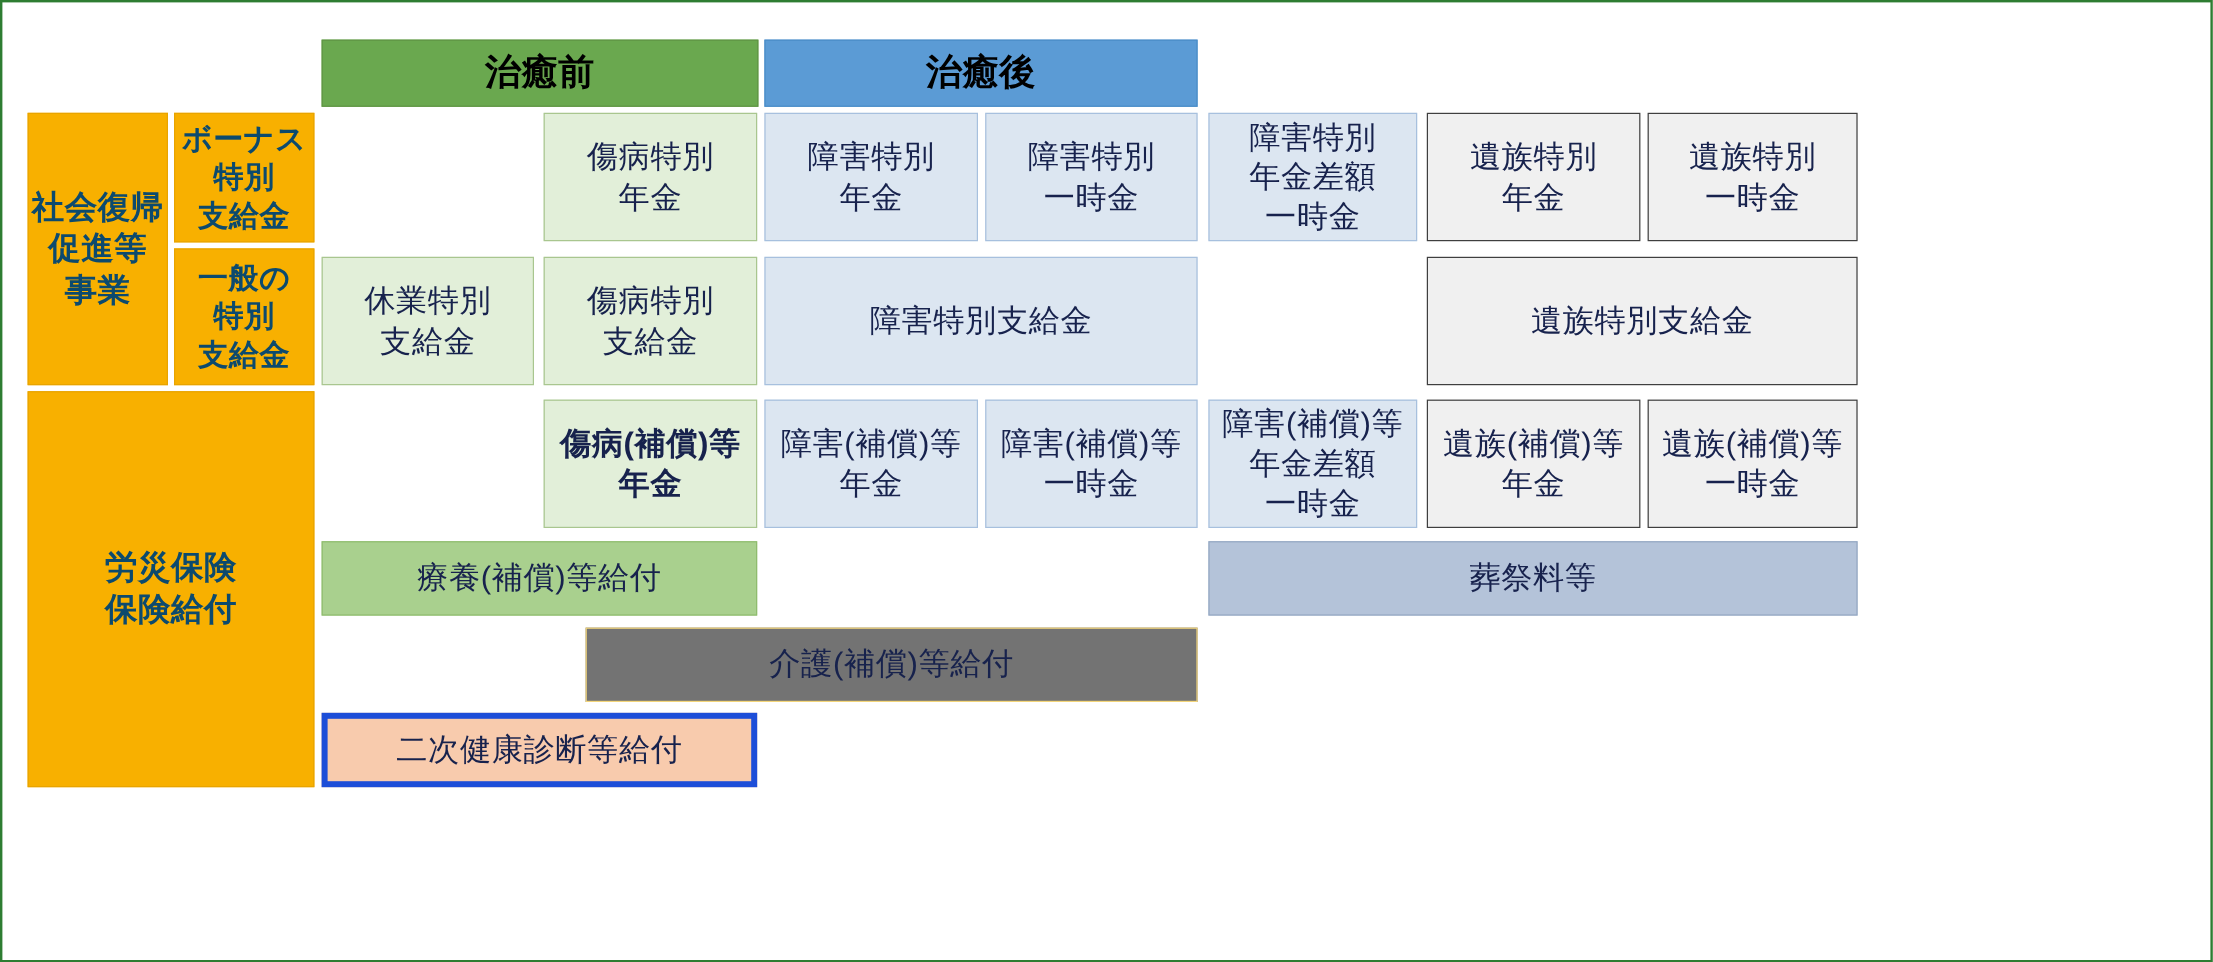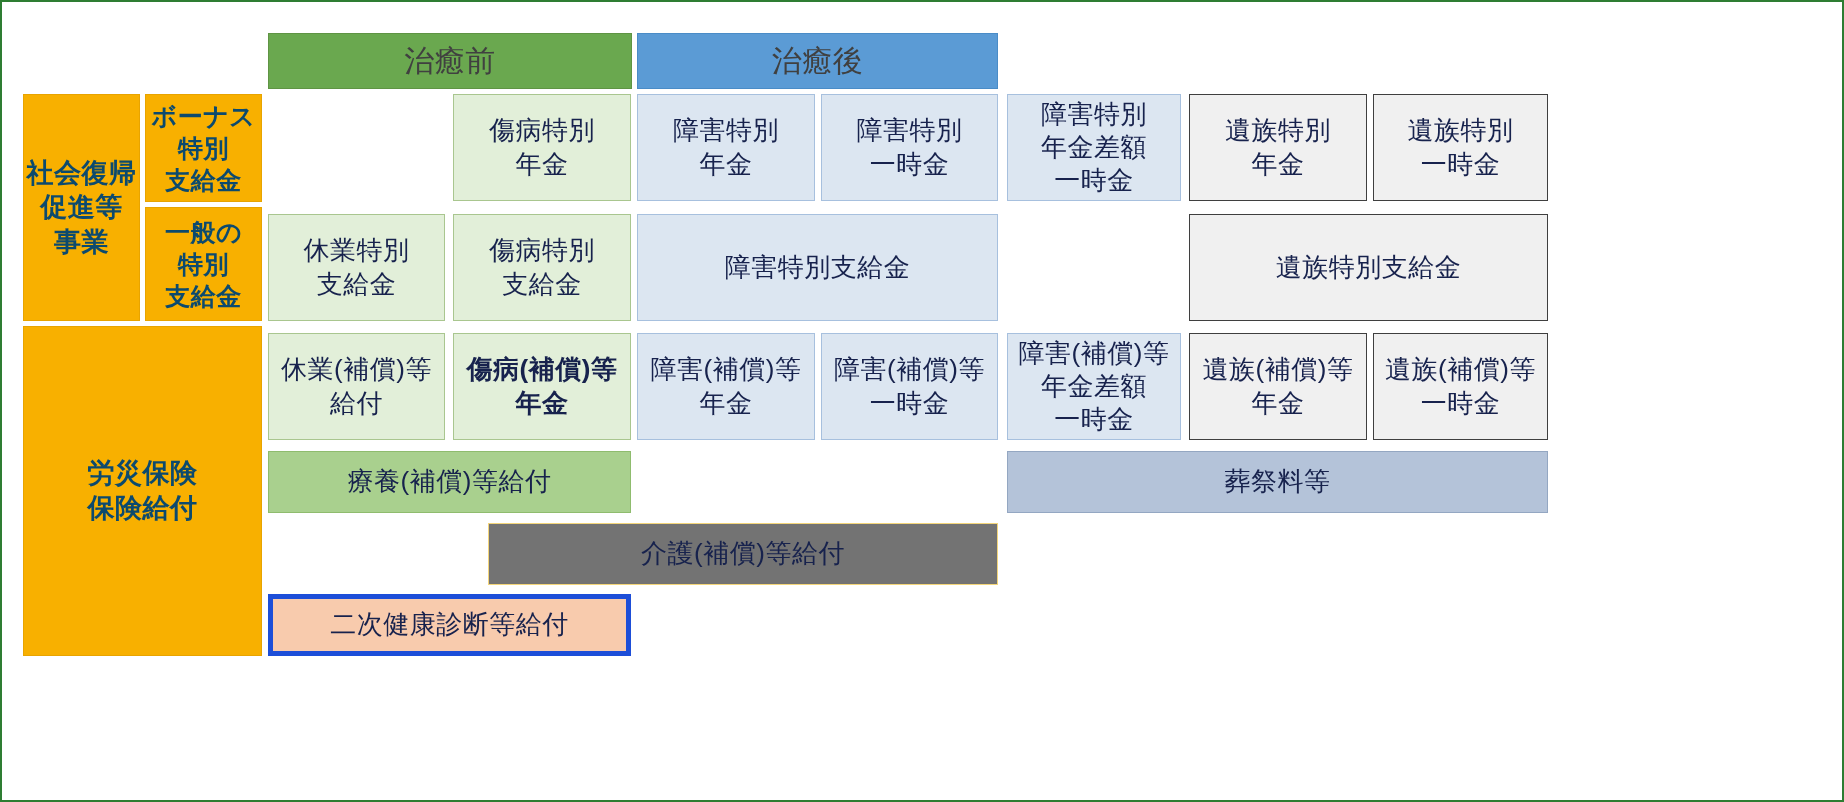--- a/index.html
+++ b/index.html
@@ -23,22 +23,22 @@
     display:flex;
     align-items:center;
     justify-content:center;
     text-align:center;
     line-height:1.28;
     white-space:pre-line;
     letter-spacing:0.5px;
   }
   
   .hdr{
-    color:#404040;
-    font-weight:normal;
+    color:#000000;
+    font-weight:bold;
     font-size:30px;
     border:1px solid rgba(0,0,0,0.12);
   }
   .hdr-green{background:#6aa84f;border-color:#5f9444;}
   .hdr-blue{background:#5b9bd5;border-color:#liner;border:1px solid #4a8cc7;}
   .hdr-gray{background:#a6a6a6;border:1px solid #7f7f7f;}
 
   
   .orange{
     background:#f8b000;
@@ -109,22 +109,20 @@
   <div class="cell box g-light" style="left:266px;top:212px;width:177px;height:107px;">休業特別
 支給金</div>
 
   <div class="cell box g-light" style="left:451px;top:212px;width:178px;height:107px;">傷病特別
 支給金</div>
 
   <div class="cell box b-light" style="left:635px;top:212px;width:361px;height:107px;">障害特別支給金</div>
 
   <div class="cell box gray-light" style="left:1187px;top:212px;width:359px;height:107px;">遺族特別支給金</div>
 
-  <div class="cell box g-light" style="left:266px;top:331px;width:177px;height:107px;">休業(補償)等
-給付</div>
 
   <div class="cell box g-light" style="left:451px;top:331px;width:178px;height:107px;font-weight:bold;">傷病(補償)等
 年金</div>
 
   <div class="cell box b-light" style="left:635px;top:331px;width:178px;height:107px;">障害(補償)等
 年金</div>
 
   <div class="cell box b-light" style="left:819px;top:331px;width:177px;height:107px;">障害(補償)等
 一時金</div>
 

